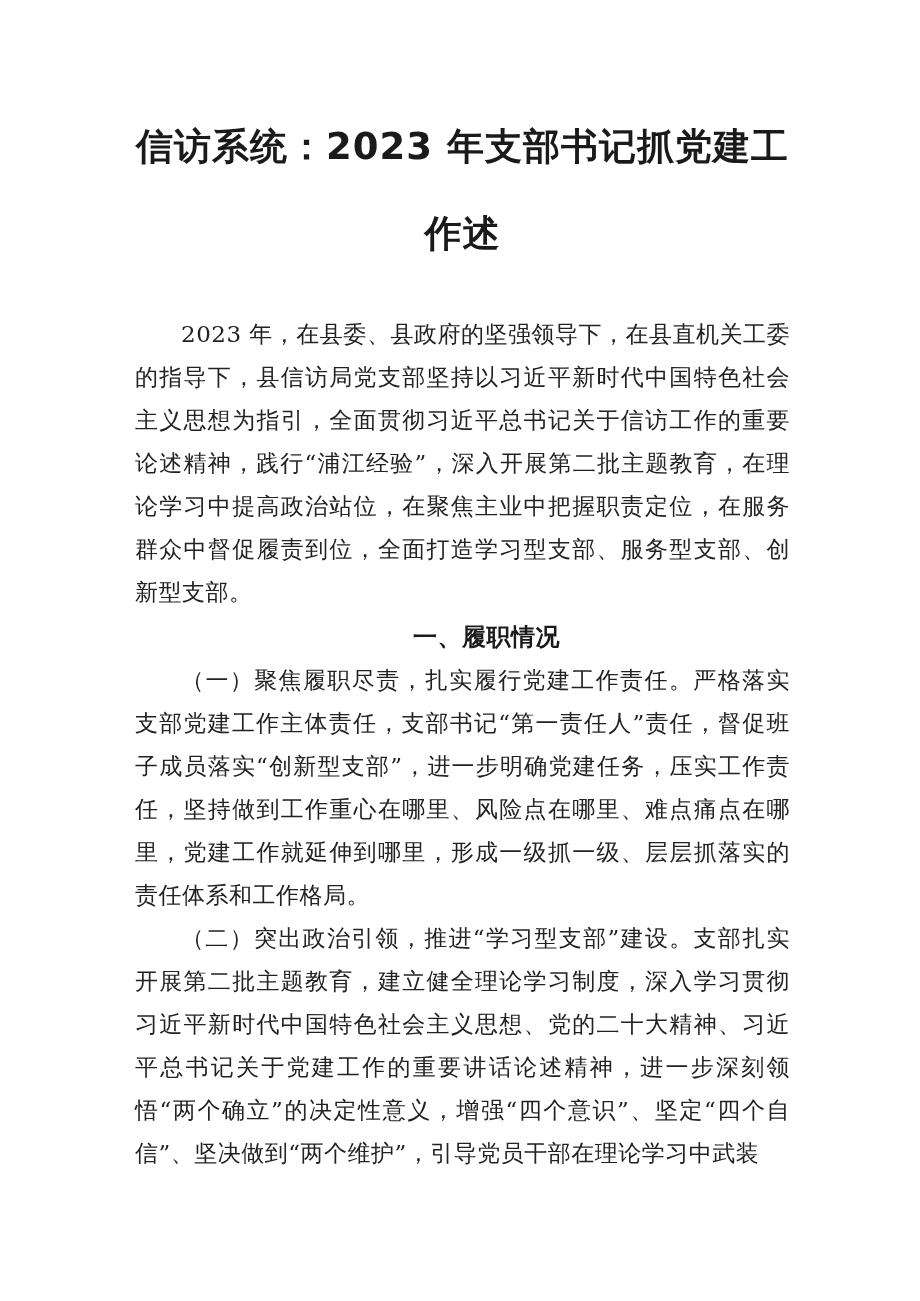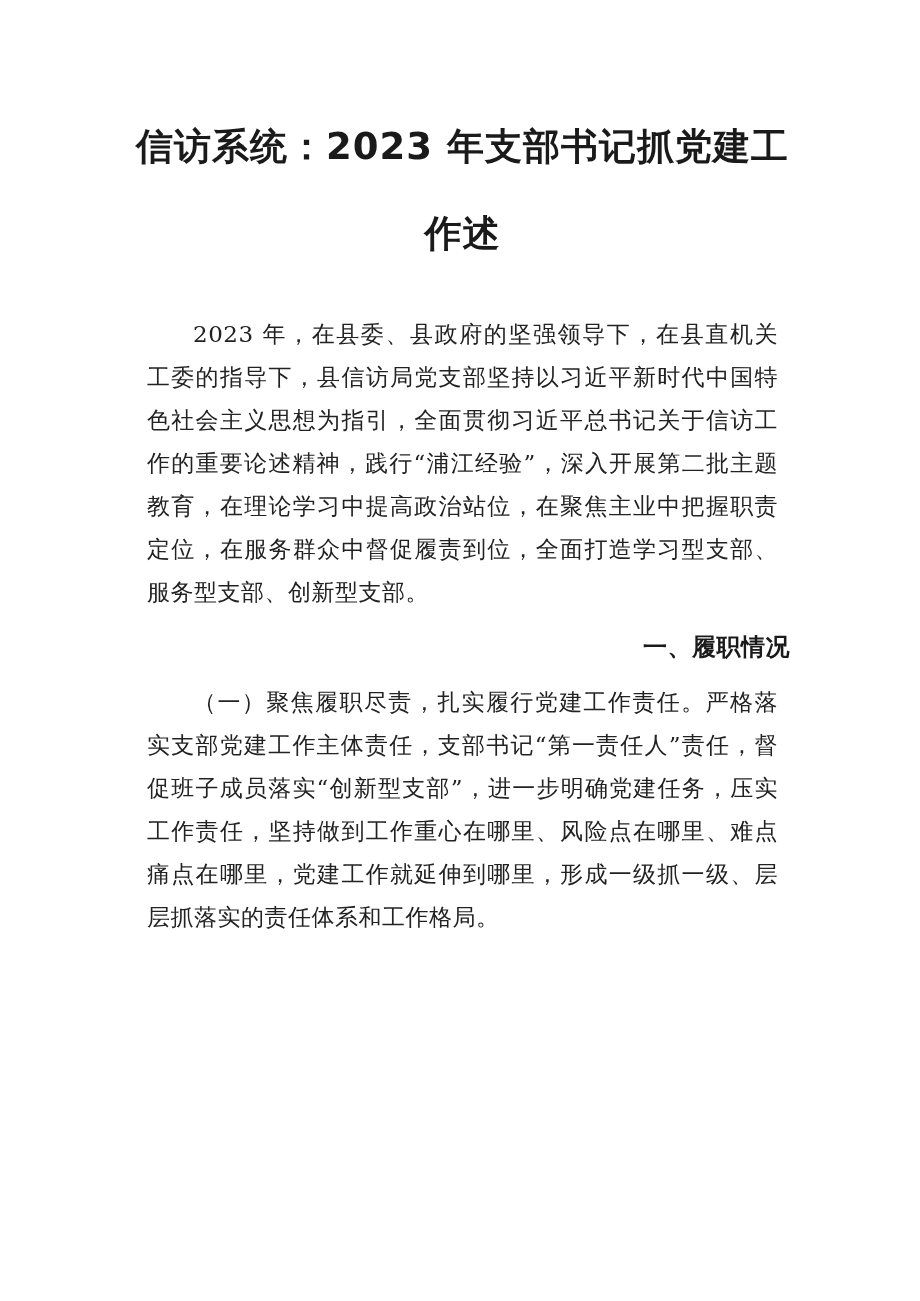--- a/index.html
+++ b/index.html
@@ -33,47 +33,48 @@
   }
   .doc-body {
     margin-top: 36px;
     font-size: 23px;
     line-height: 43px;
     color: #222222;
     text-align: justify;
     letter-spacing: 0.5px;
   }
   .doc-body p {
-    margin: 12px;
+    margin: 0;
     text-indent: 2em;
   }
   .section-heading {
     font-family: "DejaVu Sans", "Liberation Sans", sans-serif;
     font-weight: bold;
     font-size: 24px;
     line-height: 43px;
     color: #1a1a1a;
     text-indent: 2em;
     margin: 2px 0 0 0;
-    text-align: right;
+    text-align: center;
   }
 </style>
 </head>
 <body>
 
 <div class="page">
   <div class="content">
 
     <h1 class="doc-title">
       <span>信访系统：2023 年支部书记抓党建工作述</span><br>
     </h1>
 
     <div class="doc-body">
       <p>2023 年，在县委、县政府的坚强领导下，在县直机关工委的指导下，县信访局党支部坚持以习近平新时代中国特色社会主义思想为指引，全面贯彻习近平总书记关于信访工作的重要论述精神，践行“浦江经验”，深入开展第二批主题教育，在理论学习中提高政治站位，在聚焦主业中把握职责定位，在服务群众中督促履责到位，全面打造学习型支部、服务型支部、创新型支部。</p>
 
       <h2 class="section-heading">一、履职情况</h2>
 
       <p>（一）聚焦履职尽责，扎实履行党建工作责任。严格落实支部党建工作主体责任，支部书记“第一责任人”责任，督促班子成员落实“创新型支部”，进一步明确党建任务，压实工作责任，坚持做到工作重心在哪里、风险点在哪里、难点痛点在哪里，党建工作就延伸到哪里，形成一级抓一级、层层抓落实的责任体系和工作格局。</p>
 
+      <p>（二）突出政治引领，推进“学习型支部”建设。支部扎实开展第二批主题教育，建立健全理论学习制度，深入学习贯彻习近平新时代中国特色社会主义思想、党的二十大精神、习近平总书记关于党建工作的重要讲话论述精神，进一步深刻领悟“两个确立”的决定性意义，增强“四个意识”、坚定“四个自信”、坚决做到“两个维护”，引导党员干部在理论学习中武装</p>
     </div>
 
   </div>
 </div>
 
 </body></html>

